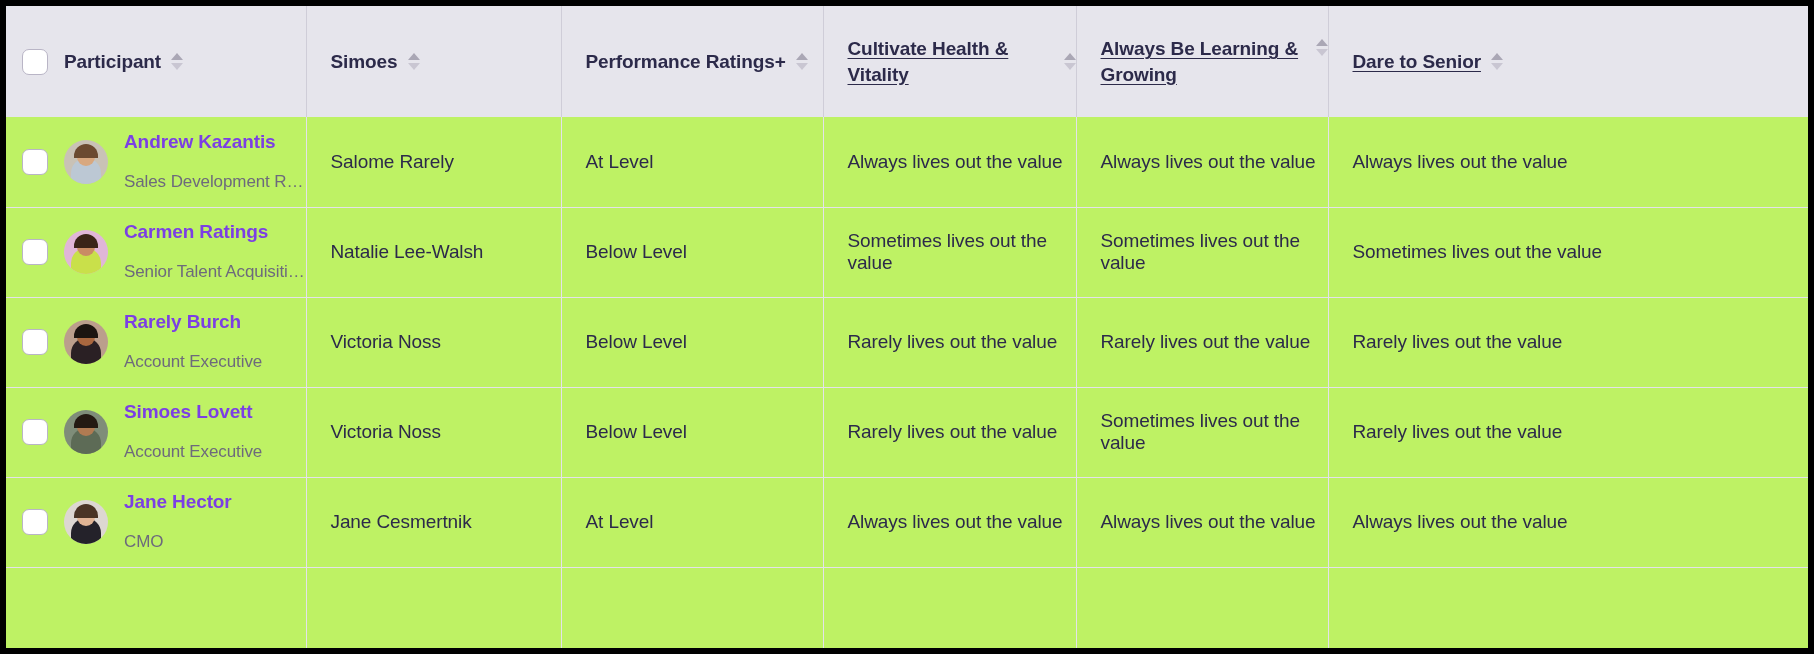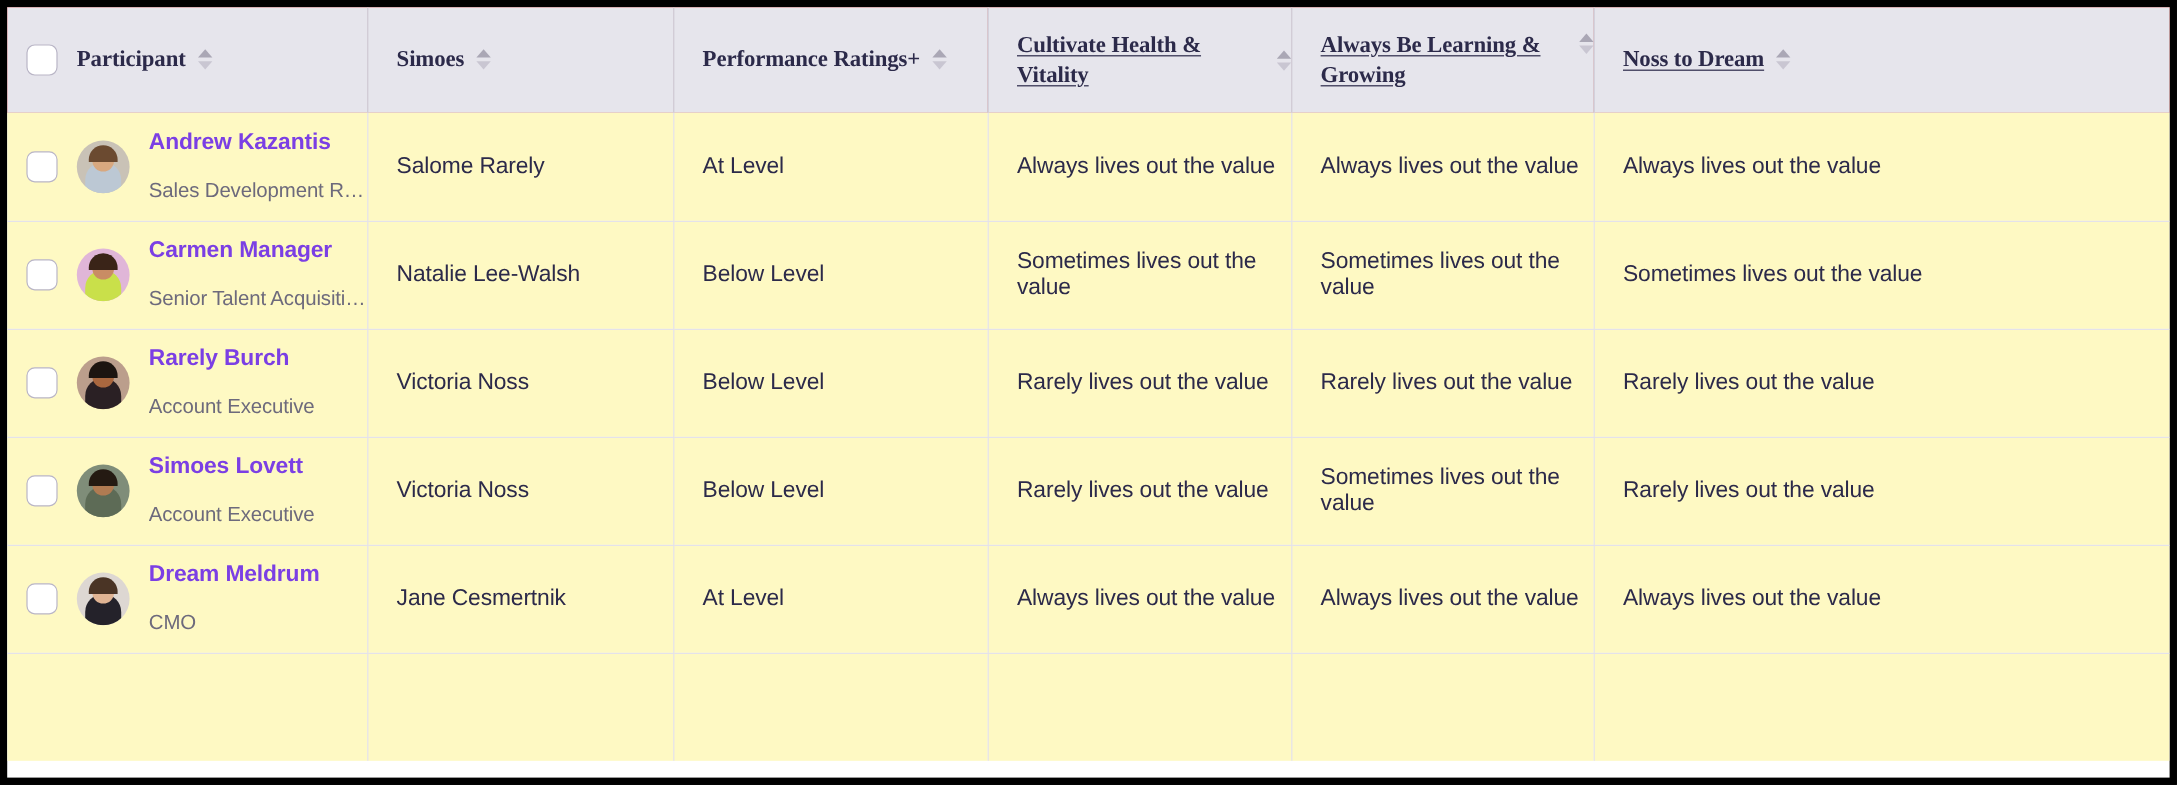--- a/index.html
+++ b/index.html
@@ -20,21 +20,21 @@
     width: 1802px; height: 642px;
     background: #fff;
     overflow: hidden;
   }
   table.grid {
     width: 1802px;
     border-collapse: collapse;
     table-layout: fixed;
   }
   
-  thead tr { height: 88px; background: #b91c1c; font-family: Liberation Serif, serif; }
+  thead tr { height: 111px; background: #404040; }
   thead th {
     background: #e6e5ec;
     border-right: 1px solid #cfcdd8;
     padding: 0 0 0 24px;
     text-align: left;
     vertical-align: middle;
     font-weight: 700;
     font-size: 19px;
     color: #2c2a4a;
     letter-spacing: -0.1px;
@@ -71,21 +71,21 @@
     width: 58px; min-width: 58px;
     display: flex; align-items: center; justify-content: center;
   }
   .checkbox {
     width: 26px; height: 26px;
     border: 1.6px solid #b9b5c6;
     border-radius: 7px;
     background: #fff;
   }
   
-  tbody tr { height: 90px; background: #fef9c3; padding-left: 34px; }
+  tbody tr { height: 90px; background: #bef264; padding-left: 34px; }
   tbody tr td {
     border-bottom: 1px solid #e4e2ea;
     border-right: 1px solid #e4e2ea;
     padding: 0 0 0 24px;
     vertical-align: middle;
     font-size: 19px;
     color: #2c2a4a;
     font-weight: 400;
     letter-spacing: -0.1px;
   }
@@ -185,21 +185,21 @@
             </div>
           </th>
           <th>
             <div class="th-inner">
               <span class="th-label u">Always Be Learning &amp; Growing</span>
               <span class="sort-icon"></span>
             </div>
           </th>
           <th>
             <div class="th-inner mid">
-              <span class="th-label u">Noss to Dream</span>
+              <span class="th-label u">Dare to Senior</span>
               <span class="sort-icon"></span>
             </div>
           </th>
         </tr>
       </thead>
       <tbody id="tbody">
           <tr>
             <td class="first">
               <div class="participant-cell">
                 <div class="cb-cell">
@@ -227,21 +227,21 @@
               <div class="participant-cell">
                 <div class="cb-cell">
                   <div class="checkbox"></div>
                 </div>
                 <div class="avatar" style="background:#e0b6d8">
                   <div class="face" style="background:#c9e04a"></div>
                   <div class="head" style="background:#c98c64"></div>
                   <div class="hair" style="background:#3a2418"></div>
                 </div>
                 <div class="pinfo">
-                  <div class="pname">Carmen Manager</div>
+                  <div class="pname">Carmen Ratings</div>
                   <div class="ptitle">Senior Talent Acquisiti…</div>
                 </div>
               </div>
             </td>
             <td>Natalie Lee-Walsh</td>
             <td>Below Level</td>
             <td>Sometimes lives out the value</td>
             <td>Sometimes lives out the value</td>
             <td>Sometimes lives out the value</td>
           </tr>
@@ -296,21 +296,21 @@
               <div class="participant-cell">
                 <div class="cb-cell">
                   <div class="checkbox"></div>
                 </div>
                 <div class="avatar" style="background:#ddd7d2">
                   <div class="face" style="background:#24222a"></div>
                   <div class="head" style="background:#e0b494"></div>
                   <div class="hair" style="background:#4a3425"></div>
                 </div>
                 <div class="pinfo">
-                  <div class="pname">Dream Meldrum</div>
+                  <div class="pname">Jane Hector</div>
                   <div class="ptitle">CMO</div>
                 </div>
               </div>
             </td>
             <td>Jane Cesmertnik</td>
             <td>At Level</td>
             <td>Always lives out the value</td>
             <td>Always lives out the value</td>
             <td>Always lives out the value</td>
           </tr>

